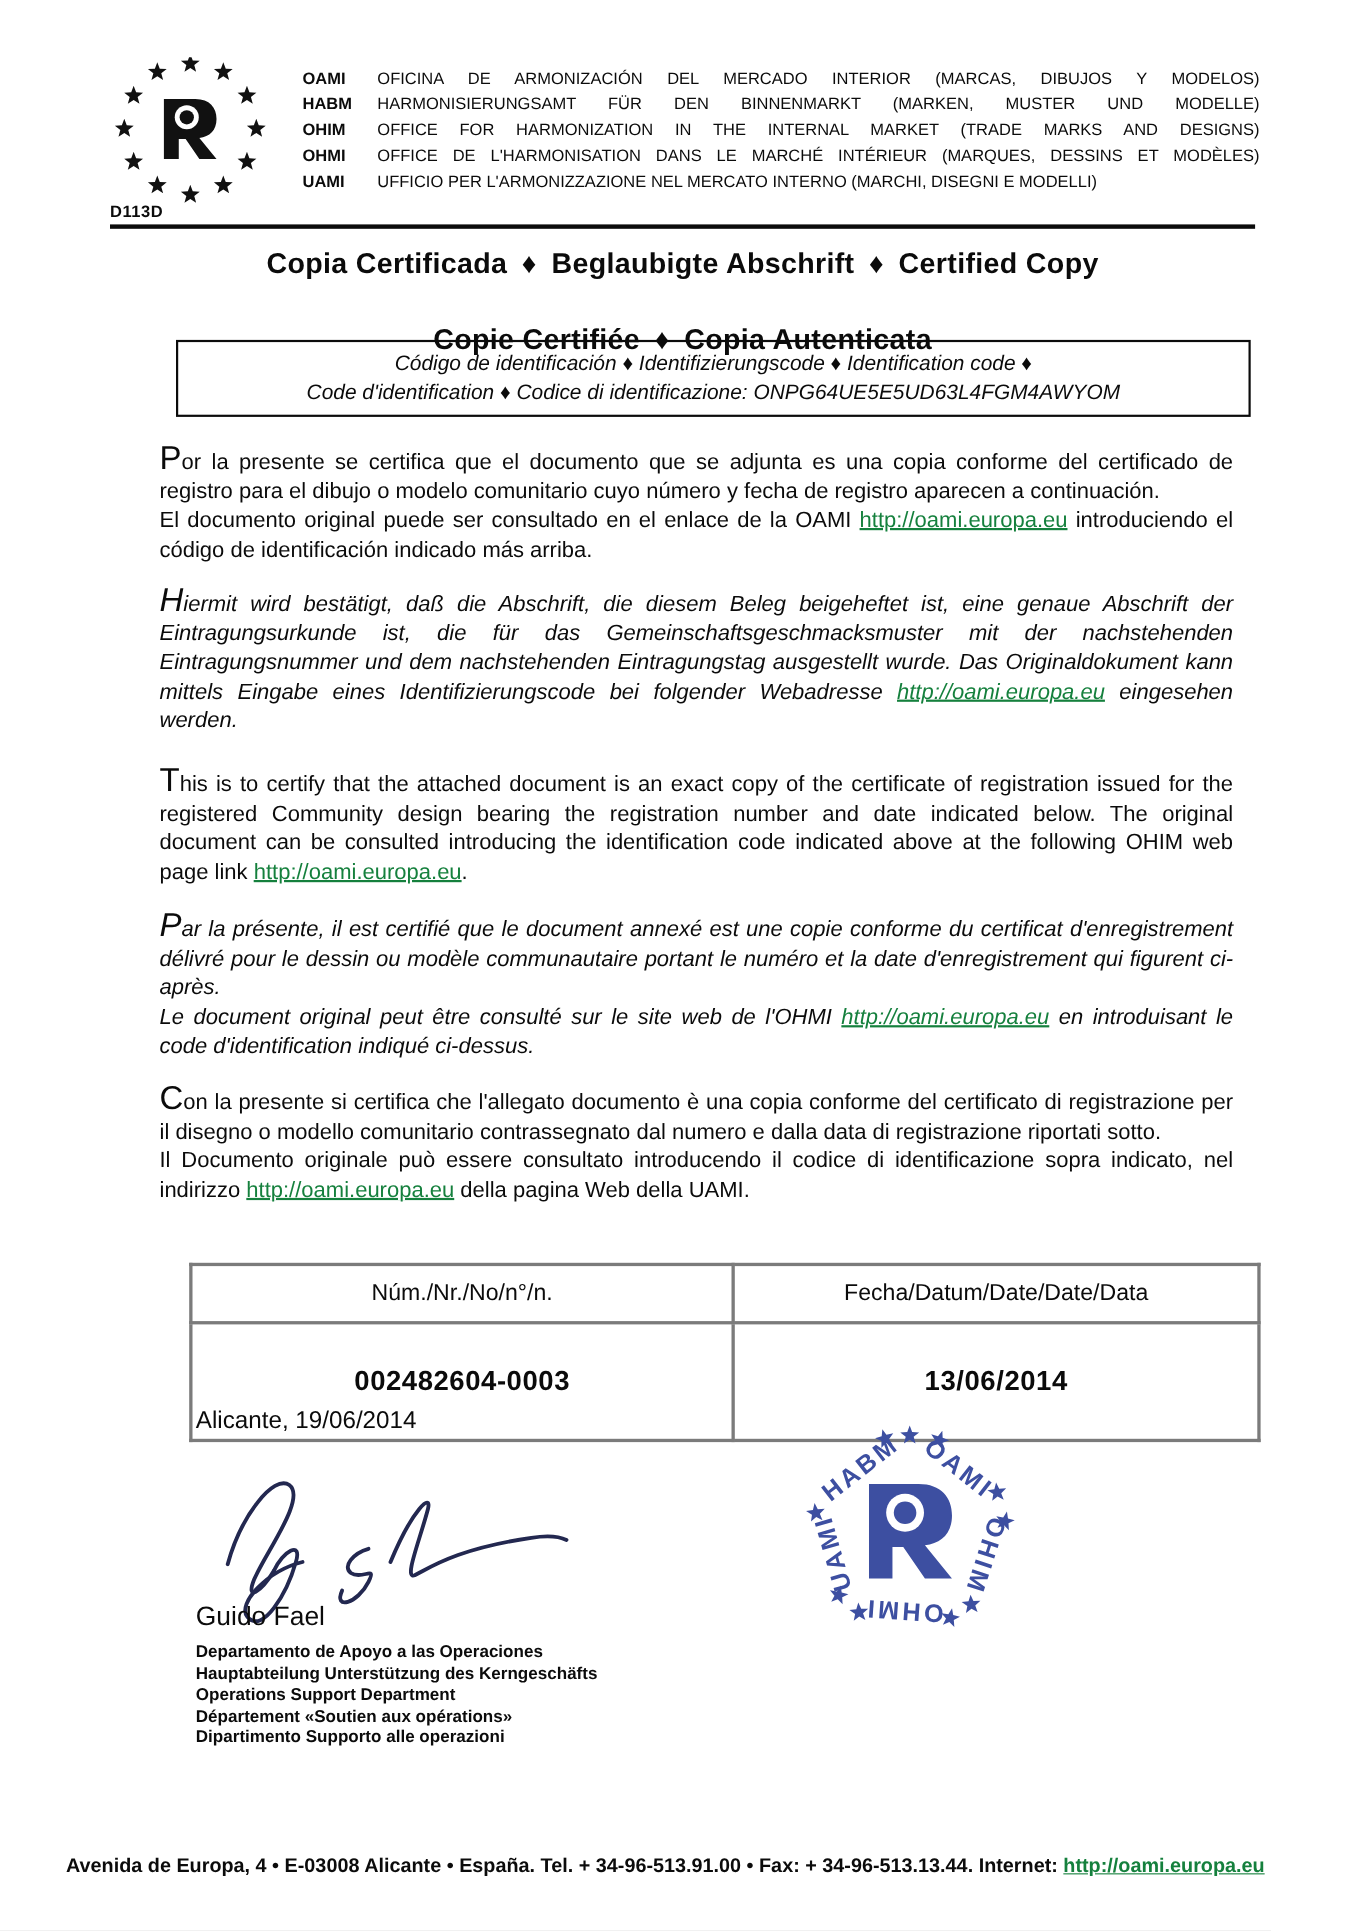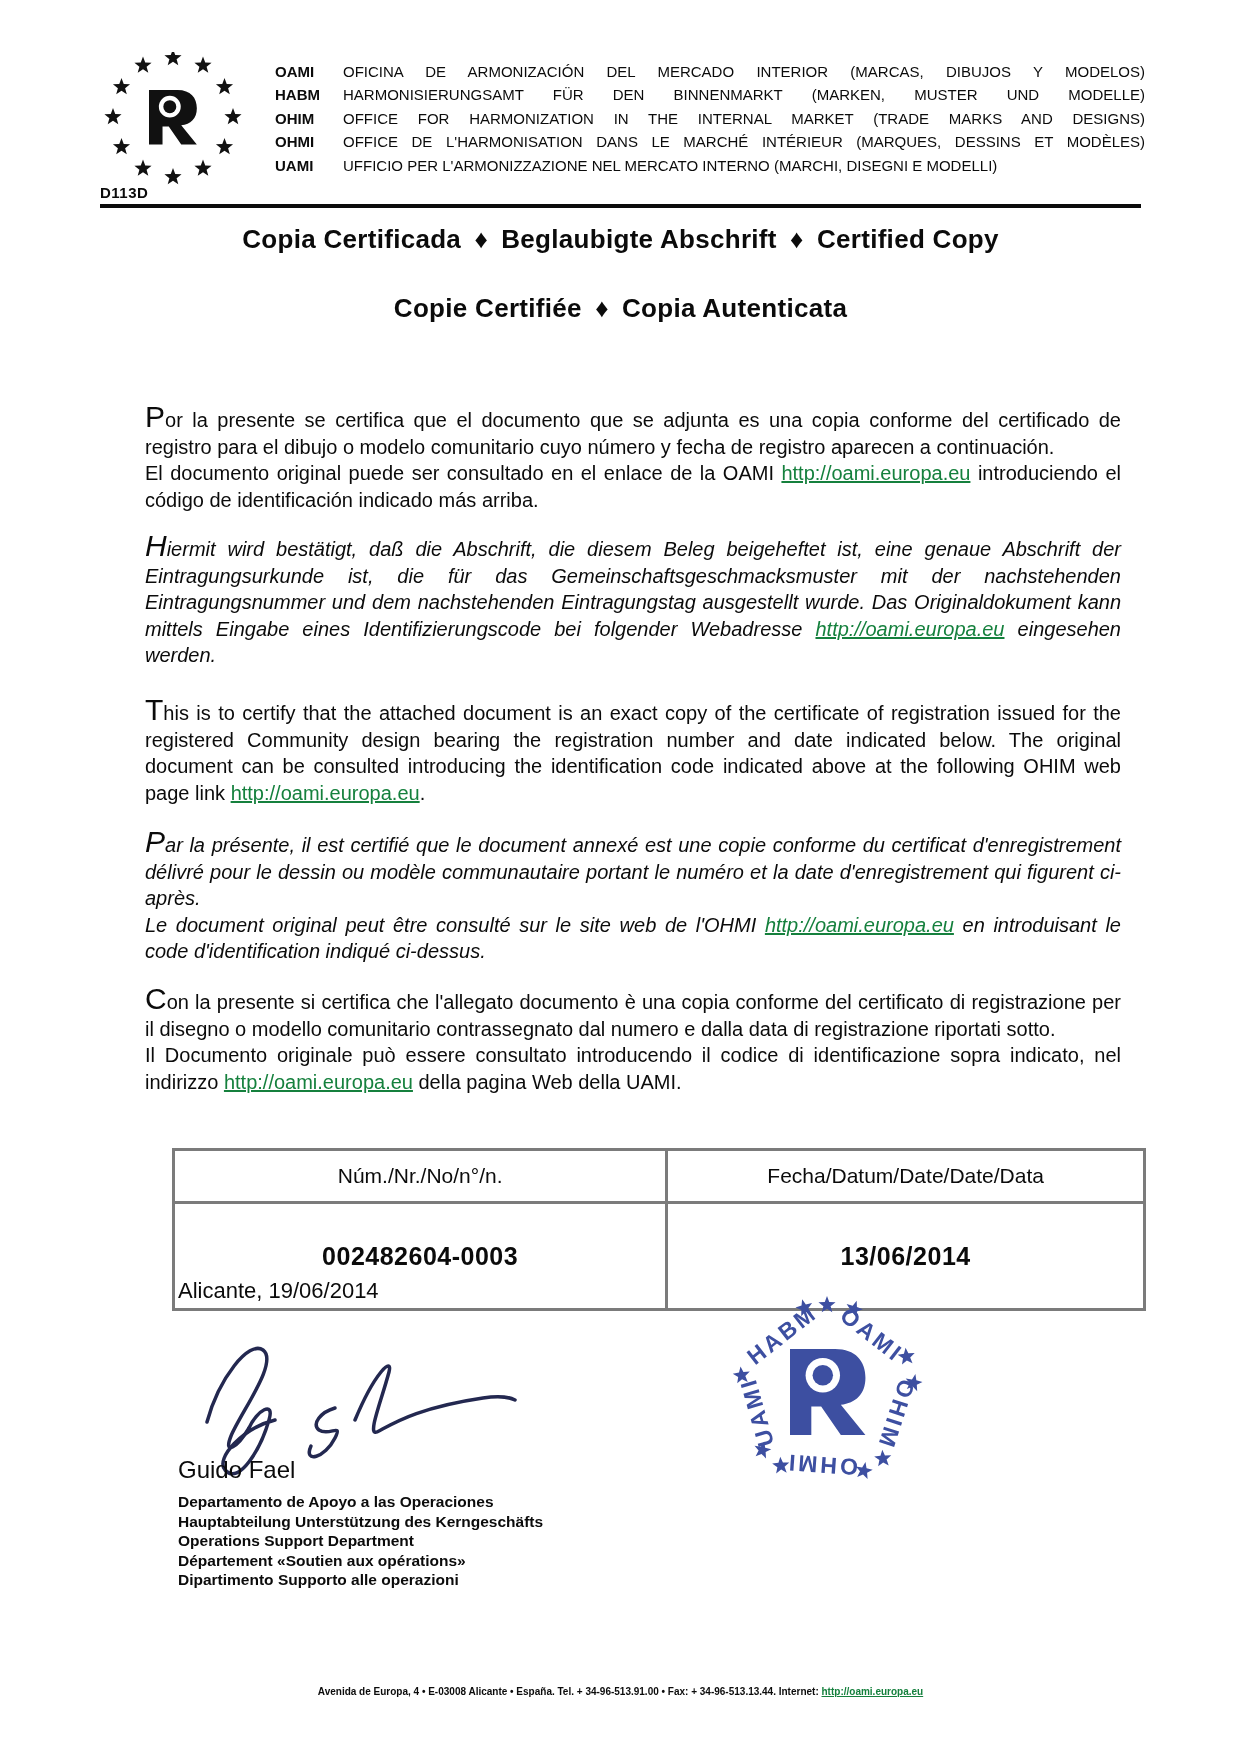--- a/index.html
+++ b/index.html
@@ -46,21 +46,21 @@
   .doc-table th { height:48px; font-size:21px; font-weight:normal; }
   .doc-table td { height:102px; font-size:25px; font-weight:bold; letter-spacing:0.5px; }
   .doc-table .c1 { width:50.8%; }
   
   .place-date { position:absolute; left:178px; top:1278px; font-size:22px; }
   .signature-svg { position:absolute; left:185px; top:1312px; }
   .stamp-svg { position:absolute; left:700px; top:1283px; }
   .signer-name { position:absolute; left:178px; top:1456px; font-size:24px; }
   .departments { position:absolute; left:178px; top:1492px; font-size:15.5px; font-weight:bold; line-height:19.6px; }
   
-  .footer { position:absolute; left:60px; top:1686px; width:1121px; text-align:center; font-size:10px; font-weight:bold; }
+  .footer { position:absolute; left:60px; top:1686px; width:1121px; font-size:18px; font-weight:bold; }
 </style>
 </head>
 <body>
 
 <div class="page">
 
   <svg class="logo-svg" width="150" height="136" viewBox="0 0 150 136">
     <defs>
       <path id="star" d="M0,-9 L2.23,-3.07 L8.56,-2.78 L3.61,1.17 L5.29,7.28 L0,3.8 L-5.29,7.28 L-3.61,1.17 L-8.56,-2.78 L-2.23,-3.07 Z"></path>
       <path id="rblob" d="M0,0 H55 C80,0 92,15 92,35 C92,55 80,66 62,68 L92,105 H62 L38,70 H26 V105 H0 Z"></path>
@@ -108,20 +108,24 @@
       <span class="acr">UAMI</span>
       <span class="org-text">UFFICIO PER L'ARMONIZZAZIONE NEL MERCATO INTERNO (MARCHI, DISEGNI E MODELLI)</span>
     </div>
   </div>
 
   <div class="rule"></div>
 
   <div class="title-1">Copia Certificada ♦ Beglaubigte Abschrift ♦ Certified Copy</div>
   <div class="title-2">Copie Certifiée ♦ Copia Autenticata</div>
 
+  <div class="id-box">
+    <div>Código de identificación ♦ Identifizierungscode ♦ Identification code ♦</div>
+    <div><span>Code d'identification ♦ Codice di identificazione: </span><span class="code">ONPG64UE5E5UD63L4FGM4AWYOM</span></div>
+  </div>
 
   <div class="para p-es"><span class="lead">P</span><span>or la presente se certifica que el documento que se adjunta es una copia conforme del certificado de registro para el dibujo o modelo comunitario cuyo número y fecha de registro aparecen a continuación.
 El documento original puede ser consultado en el enlace de la OAMI </span><a class="lnk">http://oami.europa.eu</a><span> introduciendo el código de identificación indicado más arriba.</span></div>
 
   <div class="para p-de ital"><span class="lead">H</span><span>iermit wird bestätigt, daß die Abschrift, die diesem Beleg beigeheftet ist, eine genaue Abschrift der Eintragungsurkunde ist, die für das Gemeinschaftsgeschmacksmuster mit der nachstehenden Eintragungsnummer und dem nachstehenden Eintragungstag ausgestellt wurde. Das Originaldokument kann mittels Eingabe eines Identifizierungscode bei folgender Webadresse </span><a class="lnk">http://oami.europa.eu</a><span> eingesehen werden.</span></div>
 
   <div class="para p-en"><span class="lead">T</span><span>his is to certify that the attached document is an exact copy of the certificate of registration issued for the registered Community design bearing the registration number and date indicated below. The original document can be consulted introducing the identification code indicated above at the following OHIM web page link </span><a class="lnk">http://oami.europa.eu</a><span>.</span></div>
 
   <div class="para p-fr ital"><span class="lead">P</span><span>ar la présente, il est certifié que le document annexé est une copie conforme du certificat d'enregistrement délivré pour le dessin ou modèle communautaire portant le numéro et la date d'enregistrement qui figurent ci-après.
 Le document original peut être consulté sur le site web de l'OHMI </span><a class="lnk">http://oami.europa.eu</a><span> en introduisant le code d'identification indiqué ci-dessus.</span></div>

